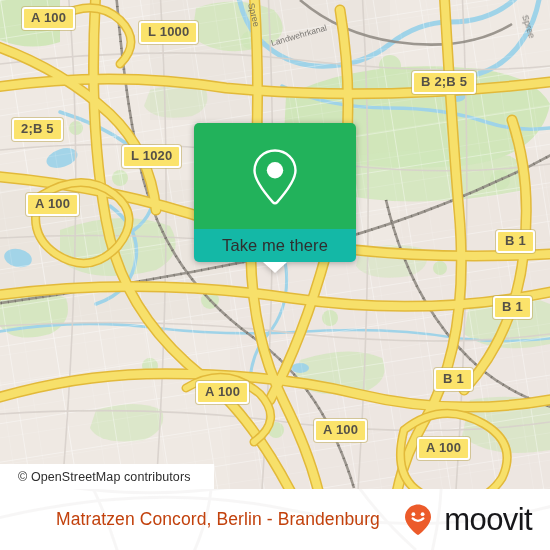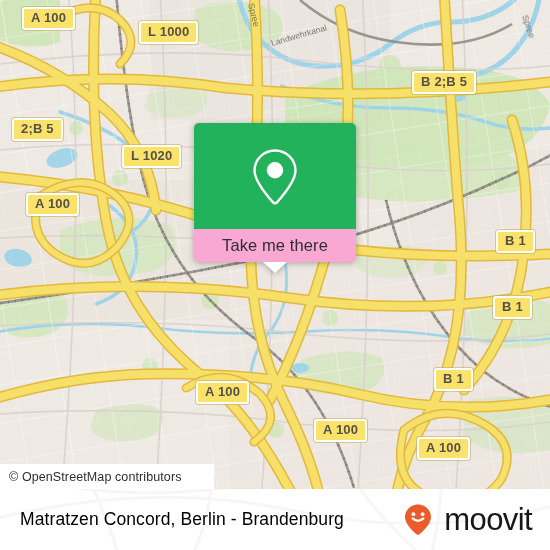--- a/index.html
+++ b/index.html
@@ -10,37 +10,37 @@
   }
   #screen{position:relative;width:550px;height:550px;overflow:hidden;background:#fff;}
 
   
   .map-area{position:absolute;left:0;top:0;width:550px;height:489px;overflow:hidden;background:#efe9e3;}
   .map-svg{position:absolute;left:0;top:0;width:550px;height:489px;display:block;}
 
   
   .attrib{
     position:absolute;left:0;bottom:0;height:25px;width:214px;
-    background:#ffffff;display:flex;align-items:center;padding-left:9px;
+    background:#ffffff;display:flex;align-items:center;padding-left:18px;
     box-sizing:border-box;z-index:40;
   }
   .attrib span{font-size:12.5px;color:#2d2d2d;letter-spacing:.1px;white-space:nowrap;}
 
   
   .callout{
     position:absolute;left:194px;top:123px;width:162px;
     z-index:60;
     filter:drop-shadow(0 1px 3px rgba(0,0,0,.30));
   }
   .callout-body{
     background:#22b25b;border-radius:5px 5px 0 0;
     height:106px;display:flex;align-items:center;justify-content:center;
   }
   .callout-foot{
-    background:#f9a8d4;border-radius:0 0 5px 5px;height:33px;
+    background:#14b8a6;border-radius:0 0 5px 5px;height:33px;
     display:flex;align-items:center;justify-content:center;position:relative;
   }
   .callout-foot span{font-size:16.5px;color:#2f2f2f;letter-spacing:.1px;}
   .callout-tail{
     position:absolute;left:50%;margin-left:-12px;bottom:-11px;
     width:0;height:0;border-left:12px solid transparent;border-right:12px solid transparent;
     border-top:11px solid #ffffff;
   }
   .pin-wrap{width:52px;height:58px;}
 
@@ -48,21 +48,21 @@
   .footer{
     position:absolute;left:0;top:489px;width:550px;height:61px;
     background:#ffffff;overflow:hidden;
   }
   .footer-wm{position:absolute;left:0;top:-489px;width:550px;height:550px;opacity:.10;}
   .footer-row{
     position:absolute;left:0;top:0;width:550px;height:61px;
     display:flex;align-items:center;justify-content:space-between;
     padding:0 18px 0 20px;box-sizing:border-box;
   }
-  .place-title{font-size:17.5px;color:#000000;letter-spacing:.1px;white-space:nowrap;}
+  .place-title{font-size:17.5px;color:#c2410c;letter-spacing:.1px;white-space:nowrap;margin-left:36px;}
   .brand{display:flex;align-items:center;gap:11px;justify-content:space-between;}
   .brand-mark{width:30px;height:33px;flex:0 0 auto;}
   .brand-word{font-size:31px;color:#17171a;letter-spacing:-.6px;line-height:1;font-weight:400;}
 </style>
 </head>
 <body>
 
 <div id="screen">
 
   <div class="map-area">

